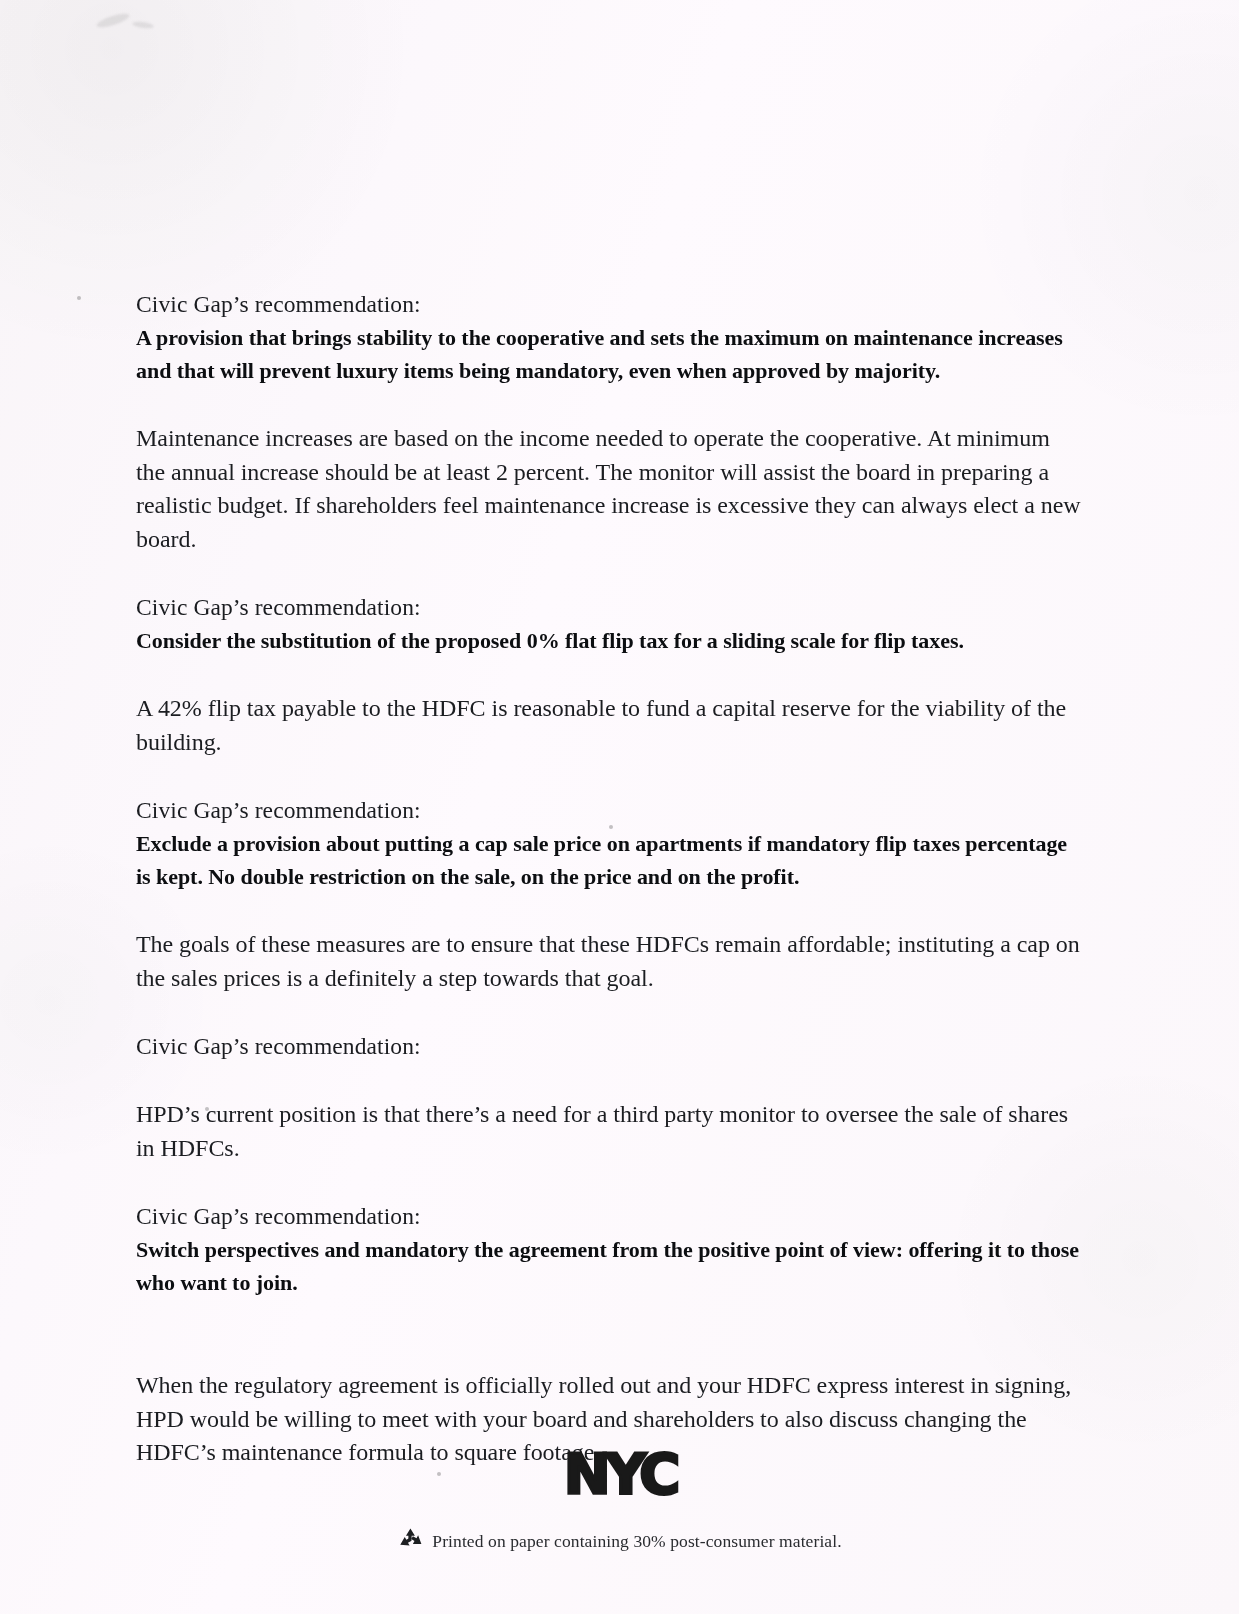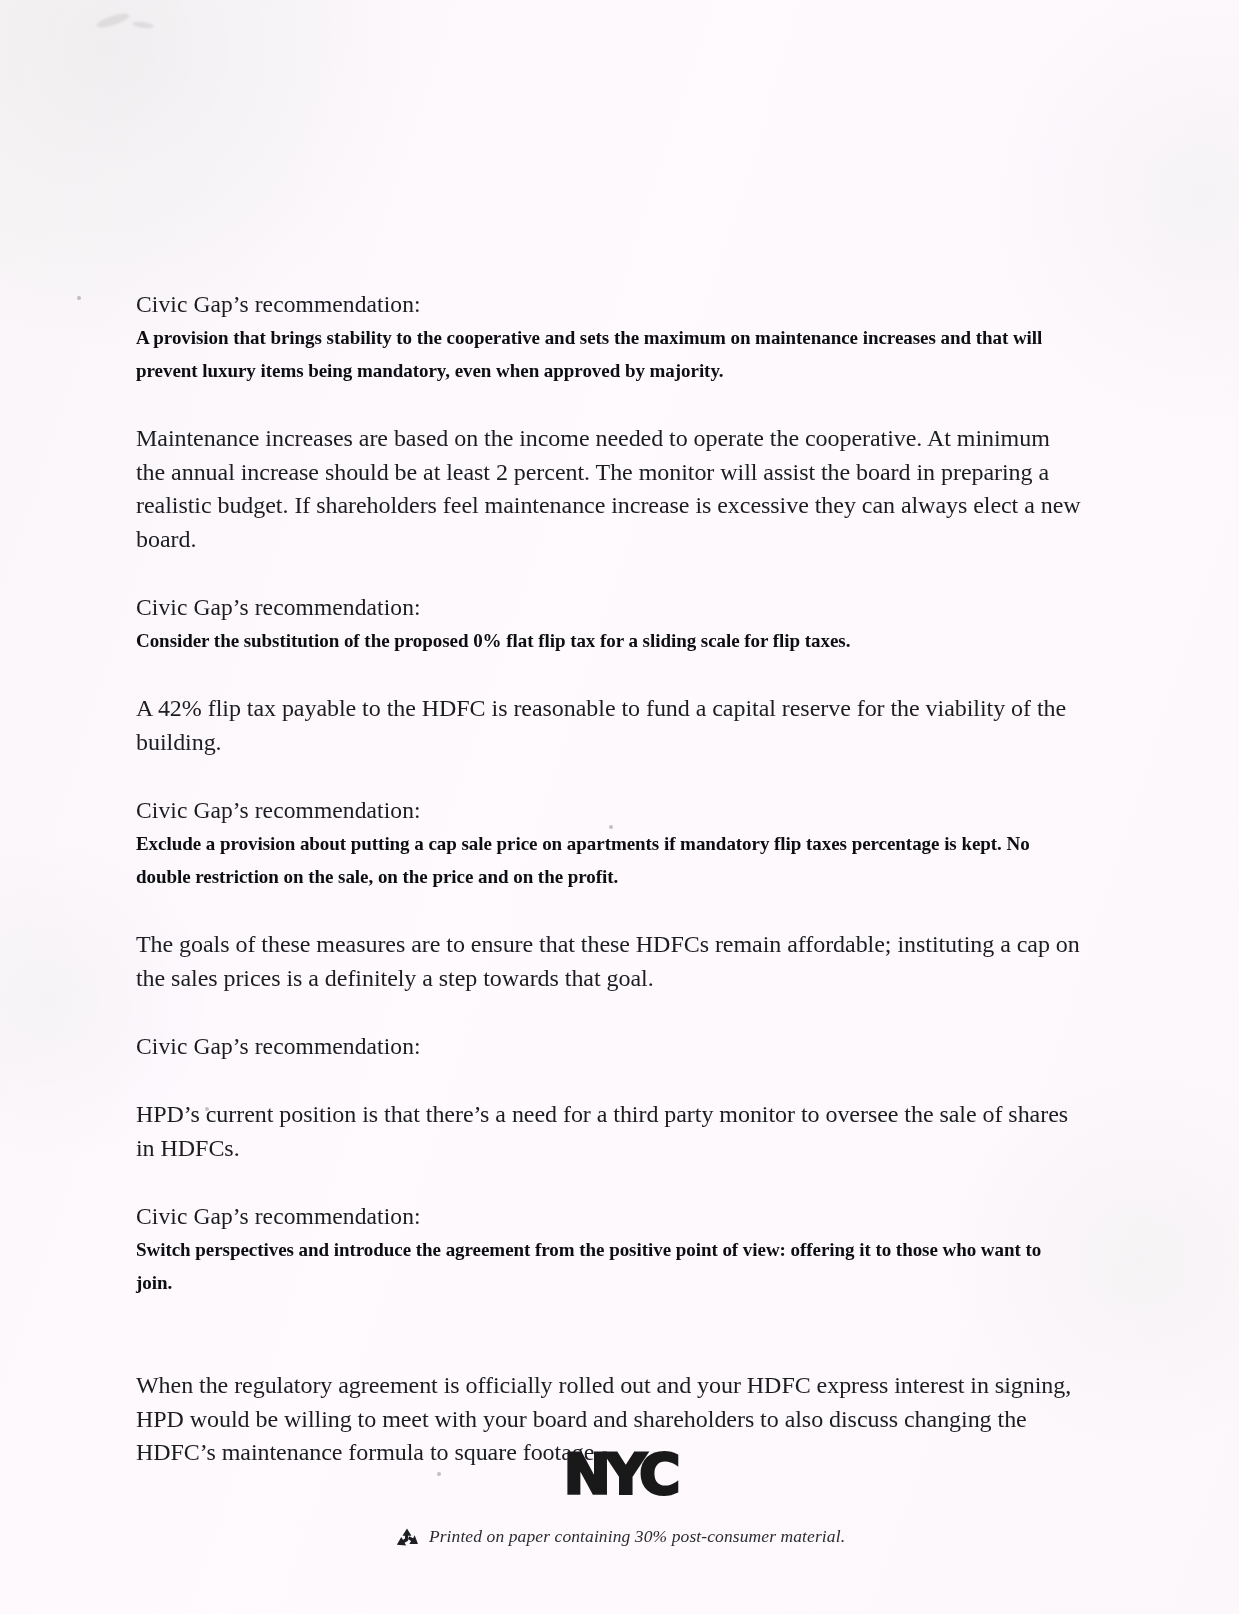--- a/index.html
+++ b/index.html
@@ -55,21 +55,21 @@
   .block { margin: 0 0 0 0; }
 
   .rec-label {
     font-size: 23.5px;
     line-height: 33px;
     letter-spacing: 0.1px;
     color: #1a1c20;
     white-space: nowrap;
   }
   .rec-body {
-    font-size: 19px;
+    font-size: 22px;
     line-height: 33px;
     font-weight: bold;
     color: #0c0e11;
     letter-spacing: -0.05px;
   }
   .para {
     font-size: 24px;
     line-height: 33.5px;
     color: #1b1d21;
     letter-spacing: -0.05px;
@@ -95,24 +95,23 @@
     color: #191919;
     -webkit-text-stroke: 3px #191919;
     line-height: 1;
   }
   .recycle-row {
     position: absolute;
     left: 50%;
     transform: translateX(-50%);
     top: 92px;
     display: flex;
-    align-items: flex-start;
+    align-items: flex-end;
     gap: 9px;
     white-space: nowrap;
-    font-style: italic;
   }
   .recycle-icon {
     width: 26px;
     height: 26px;
     flex: 0 0 auto;
   }
   .recycle-text {
     font-family: "Liberation Serif", serif;
     font-size: 17.5px;
     color: #2a2c30;
@@ -166,21 +165,21 @@
     <div class="block">
       <div class="rec-label">Civic Gap’s recommendation:</div>
     </div>
     <div class="gap-md"></div>
     <div class="para">HPD’s current position is that there’s a need for a third party monitor to oversee the sale of shares in HDFCs.</div>
 
     <div class="gap-md"></div>
 
     <div class="block">
       <div class="rec-label">Civic Gap’s recommendation:</div>
-      <div class="rec-body">Switch perspectives and introduce the agreement from the positive point of view: offering it to those who want to join.</div>
+      <div class="rec-body">Switch perspectives and mandatory the agreement from the positive point of view: offering it to those who want to join.</div>
     </div>
     <div class="gap-md"></div>
 
     <div class="gap-md"></div>
 
     <div class="para">When the regulatory agreement is officially rolled out and your HDFC express interest in signing, HPD would be willing to meet with your board and shareholders to also discuss changing the HDFC’s maintenance formula to square footage.</div>
 
   </div>
 
   <div class="footer">

